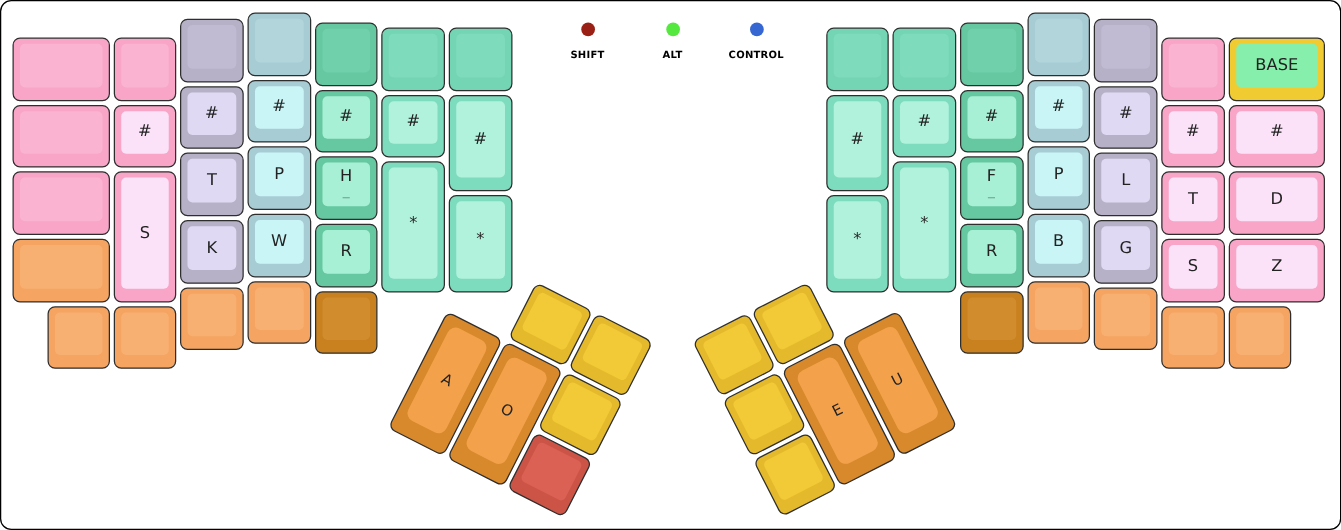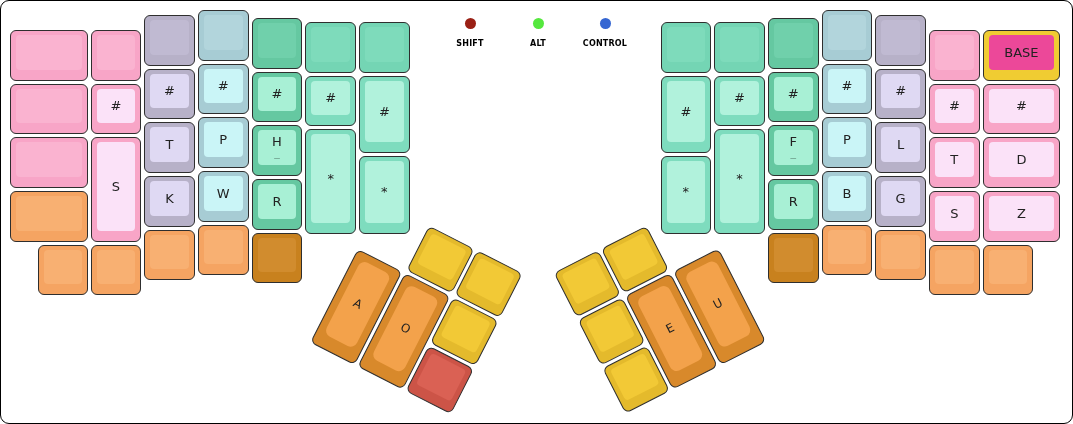--- a/index.html
+++ b/index.html
@@ -362,21 +362,21 @@
         <div class="top" style="background: rgb(251, 226, 248);">
           <span>S</span>
         </div>
       </div>
       <div class="key" style="left: 928px; top: 243.8px; width: 50.7px; height: 50.7px; background: rgb(245, 164, 98);">
         <div class="top" style="background: rgb(248, 176, 114);">
           <span></span>
         </div>
       </div>
       <div class="key" style="left: 981.7px; top: 29px; width: 77.5px; height: 50.7px; background: rgb(240, 204, 50);">
-        <div class="top" style="background: #ec4899;">
+        <div class="top" style="background: #86efac;">
           <span>BASE</span>
         </div>
       </div>
       <div class="key" style="left: 981.7px; top: 82.7px; width: 77.5px; height: 50.7px; background: rgb(248, 165, 199);">
         <div class="top" style="background: rgb(251, 226, 248);">
           <span>#</span>
         </div>
       </div>
       <div class="key" style="left: 981.7px; top: 136.4px; width: 77.5px; height: 50.7px; background: rgb(248, 165, 199);">
         <div class="top" style="background: rgb(251, 226, 248);">

